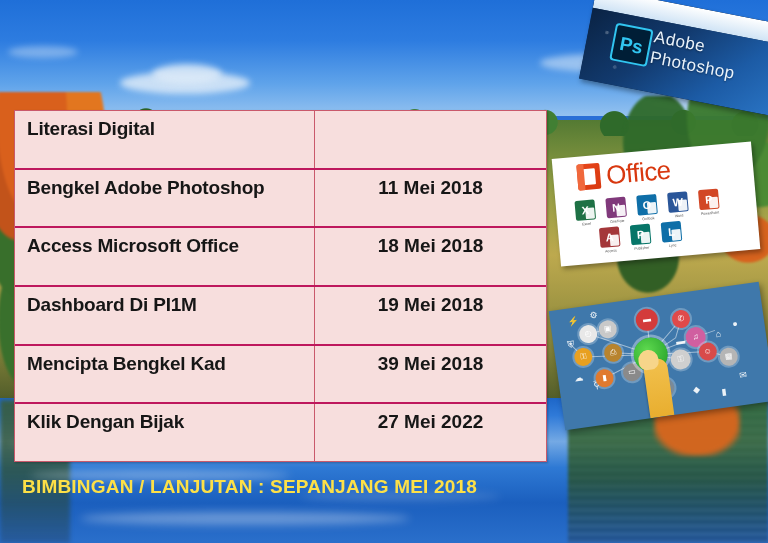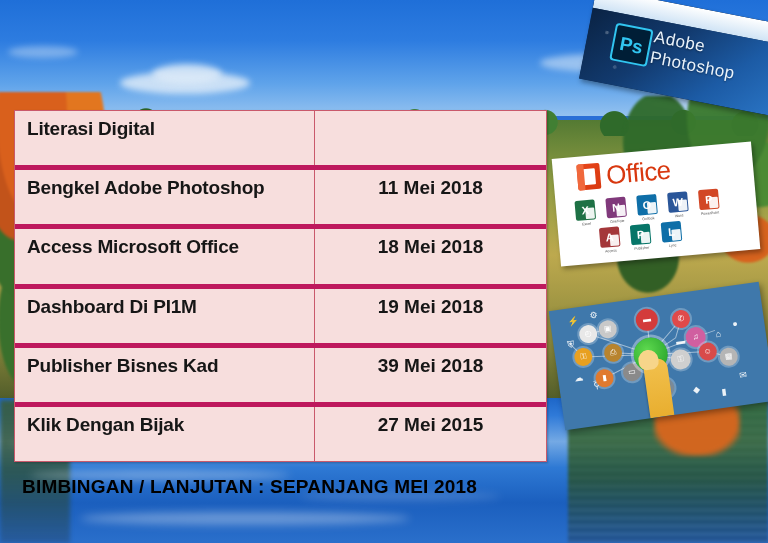--- a/index.html
+++ b/index.html
@@ -113,42 +113,42 @@
   
   #schedule-table{
     position:absolute;left:14px;top:110px;width:531px;height:350px;
     background:#f7dedd;
     border:1px solid #c9596b;
     box-shadow:1px 1px 2px rgba(0,0,0,.25);
     display:flex;flex-direction:column;
   }
   .trow{
     flex:1 1 0;display:flex;align-items:flex-start;
-    border-bottom:5px solid #be185d;
+    border-bottom:2px solid #be185d;
   }
   .trow:last-child{border-bottom:none;justify-content:space-between;}
   .tcell-title{
     width:300px;box-sizing:border-box;
     padding:7px 0 0 12px;
     border-right:1px solid #c9596b;
     height:100%;
     font-size:19px;font-weight:700;color:#161616;
     letter-spacing:-.2px;
   }
   .tcell-date{
     flex:1;box-sizing:border-box;
     padding:7px 0 0 0;height:100%;
     text-align:center;
     font-size:19px;font-weight:700;color:#161616;
   }
 
   
   #footer-note{
     position:absolute;left:22px;top:476px;
-    font-size:19px;font-weight:700;color:#000000;
+    font-size:19px;font-weight:700;color:#fde047;
     letter-spacing:.2px;
   }
 
   
   #ps-card{
     position:absolute;left:586px;top:6px;width:196px;height:92px;
     transform:rotate(11deg);
     box-shadow:2px 3px 5px rgba(0,0,0,.35);
     overflow:hidden;background:#0b2a52;
   }
@@ -299,26 +299,26 @@
     </div>
     <div class="trow">
       <div class="tcell-title">Access Microsoft Office</div>
       <div class="tcell-date">18 Mei 2018</div>
     </div>
     <div class="trow">
       <div class="tcell-title">Dashboard Di PI1M</div>
       <div class="tcell-date">19 Mei 2018</div>
     </div>
     <div class="trow">
-      <div class="tcell-title">Publisher Bisnes Kad</div>
+      <div class="tcell-title">Mencipta Bengkel Kad</div>
       <div class="tcell-date">39 Mei 2018</div>
     </div>
     <div class="trow">
       <div class="tcell-title">Klik Dengan Bijak</div>
-      <div class="tcell-date">27 Mei 2015</div>
+      <div class="tcell-date">27 Mei 2022</div>
     </div>
   </div>
 
   <div id="footer-note">BIMBINGAN / LANJUTAN : SEPANJANG MEI 2018</div>
 
   <div id="ps-card">
     <div class="ps-sky"></div>
     <div class="ps-body"></div>
     <div class="ps-speck"></div>
     <div id="ps-logo">Ps</div>

